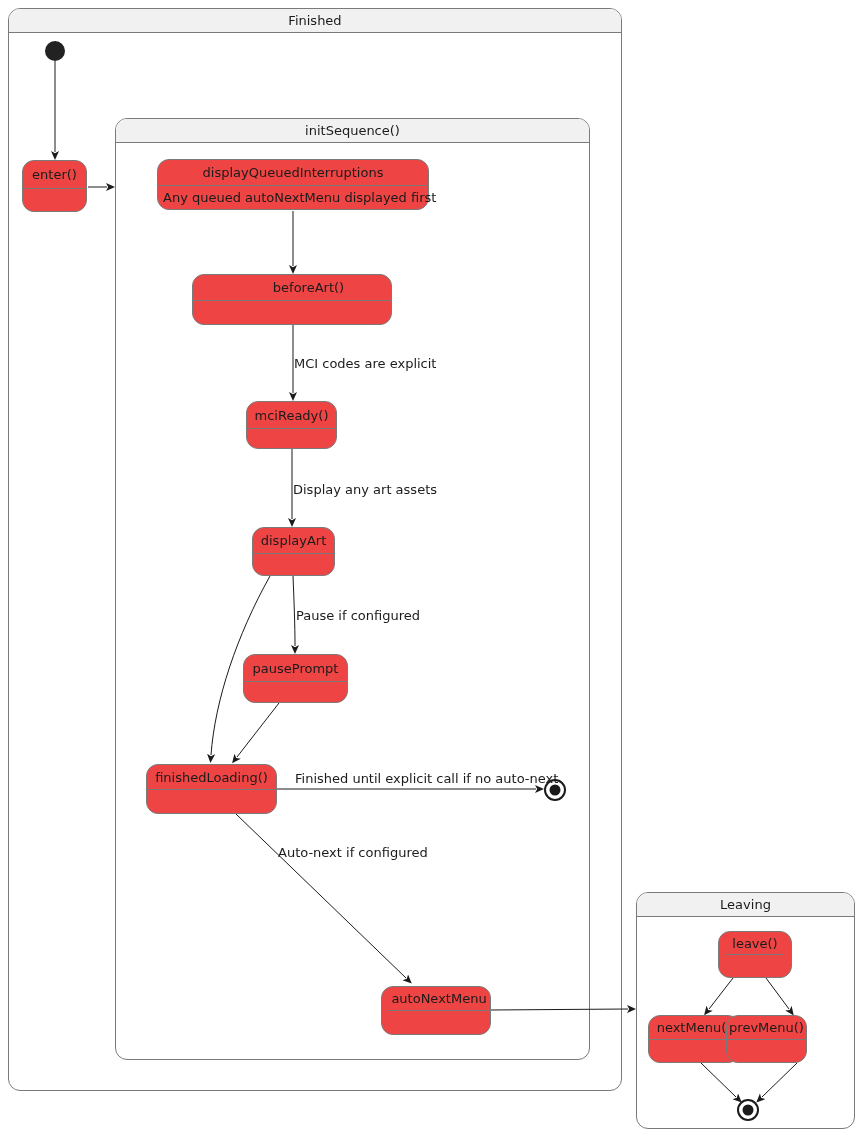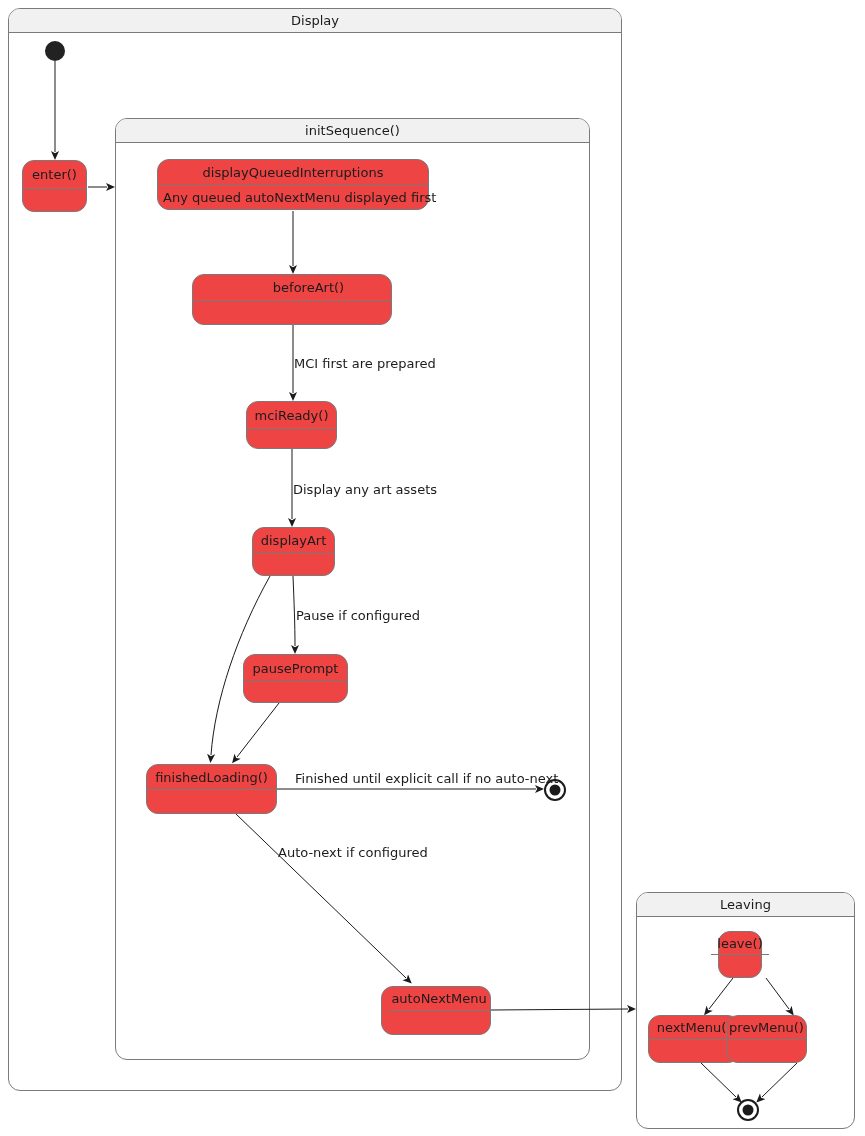--- a/index.html
+++ b/index.html
@@ -67,21 +67,21 @@
     padding: 0 5px;
     white-space: nowrap;
   }
 </style>
 </head>
 <body>
 
 <div class="canvas">
 
   <div class="container" style="left:8px; top:8px; width:614px; height:1083px;">
-    <div class="container-header">Display</div>
+    <div class="container-header">Finished</div>
   </div>
 
   <div class="container" style="left:115px; top:118px; width:475px; height:942px;">
     <div class="container-header">initSequence()</div>
   </div>
 
   <div class="container" style="left:636px; top:892px; width:219px; height:237px;">
     <div class="container-header">Leaving</div>
   </div>
 
@@ -115,21 +115,21 @@
     <g>
       <circle cx="555" cy="790" r="10" fill="#ffffff" stroke="#1b1b1b" stroke-width="2"></circle>
       <circle cx="555" cy="790" r="5.5" fill="#1b1b1b"></circle>
     </g>
     <g>
       <circle cx="748" cy="1110" r="10" fill="#ffffff" stroke="#1b1b1b" stroke-width="2"></circle>
       <circle cx="748" cy="1110" r="5.5" fill="#1b1b1b"></circle>
     </g>
   </svg>
 
-  <div class="edge-label" style="left:294px; top:356px;">MCI first are prepared</div>
+  <div class="edge-label" style="left:294px; top:356px;">MCI codes are explicit</div>
   <div class="edge-label" style="left:293px; top:482px;">Display any art assets</div>
   <div class="edge-label" style="left:296px; top:608px;">Pause if configured</div>
   <div class="edge-label" style="left:295px; top:771px;">Finished until explicit call if no auto-next</div>
   <div class="edge-label" style="left:278px; top:845px;">Auto-next if configured</div>
 
   <div class="state" style="left:22px; top:160px; width:65px; height:52px;">
     <div class="state-title" style="height:28px;">enter()</div>
     <div class="state-body"></div>
   </div>
 
@@ -160,21 +160,21 @@
   <div class="state" style="left:146px; top:764px; width:131px; height:50px;">
     <div class="state-title" style="height:25px;">finishedLoading()</div>
     <div class="state-body"></div>
   </div>
 
   <div class="state" style="left:381px; top:986px; width:110px; height:49px;padding-left:6px;">
     <div class="state-title" style="height:24px;">autoNextMenu</div>
     <div class="state-body"></div>
   </div>
 
-  <div class="state" style="left:718px; top:931px; width:44px; height:47px;align-items:center;">
+  <div class="state" style="left:718px; top:931px; width:74px; height:47px;align-items:center;">
     <div class="state-title" style="height:23px;">leave()</div>
     <div class="state-body"></div>
   </div>
 
   <div class="state" style="left:648px; top:1015px; width:92px; height:48px;">
     <div class="state-title" style="height:24px;">nextMenu()</div>
     <div class="state-body"></div>
   </div>
 
   <div class="state" style="left:726px; top:1015px; width:81px; height:48px;gap:21px;">

